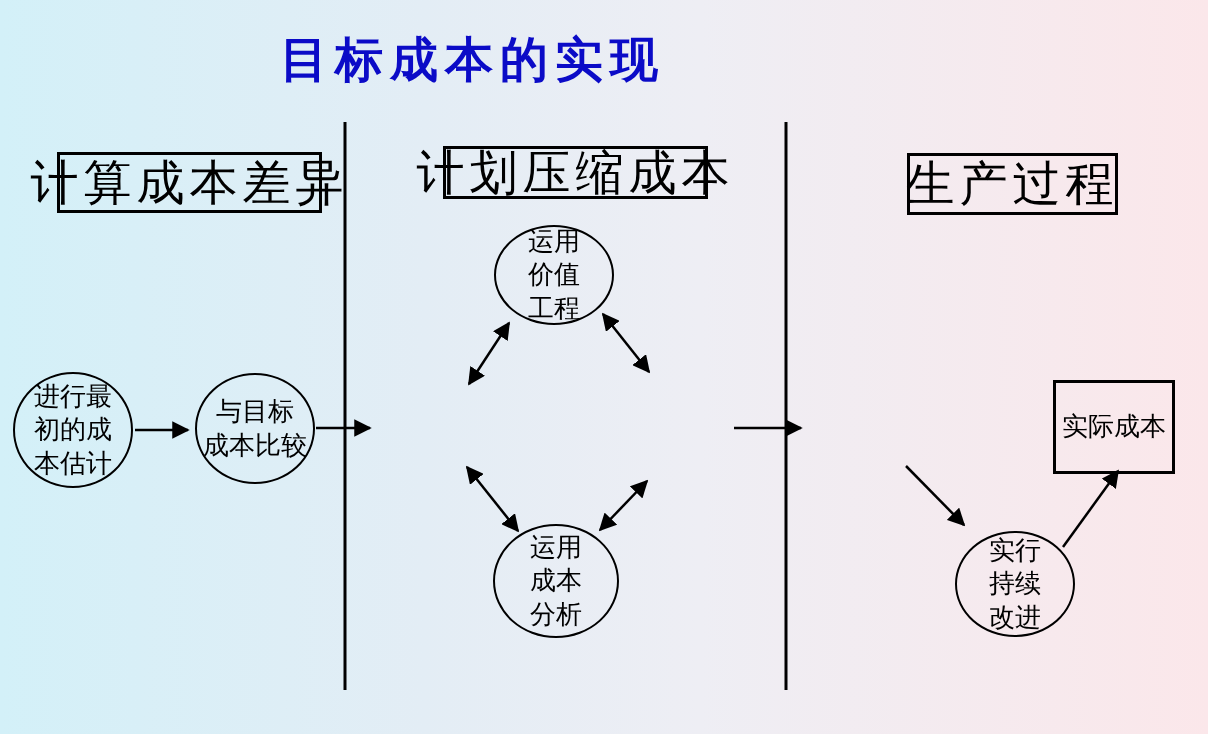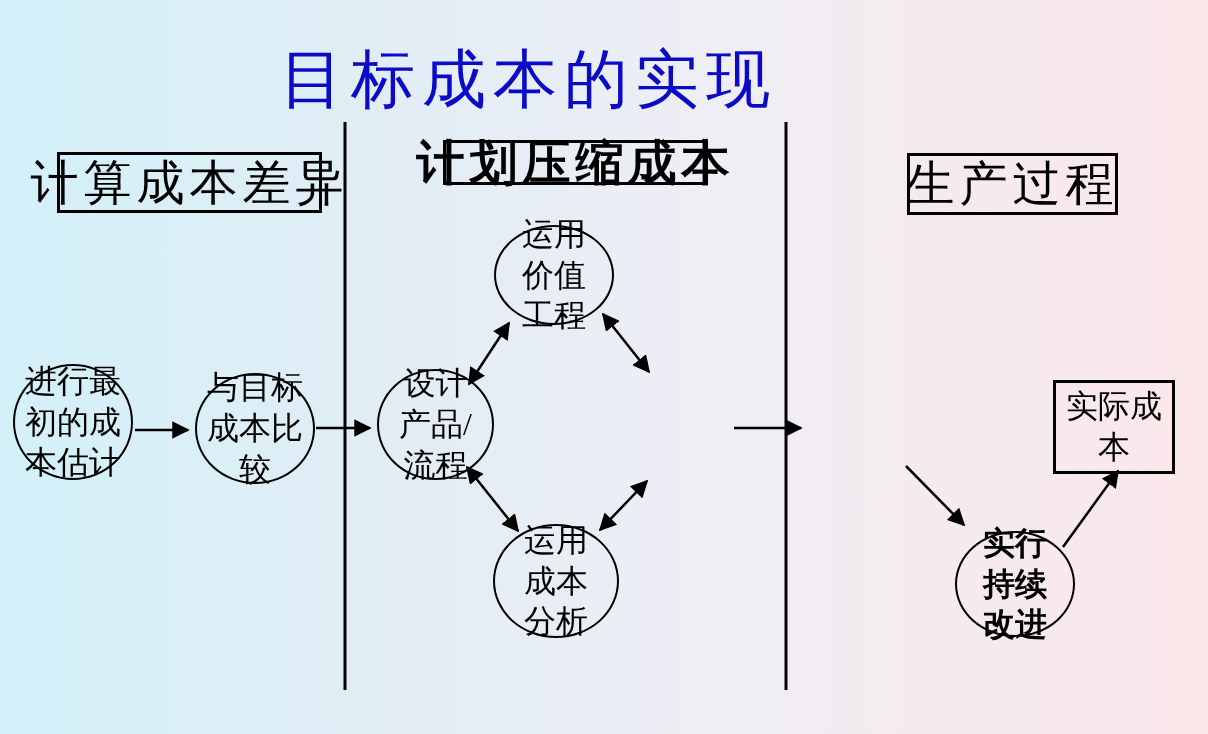--- a/index.html
+++ b/index.html
@@ -9,25 +9,25 @@
   .slide {
     position: relative;
     width: 1208px;
     height: 734px;
     background: linear-gradient(to right, #d3f0f8 0%, #e3edf5 35%, #eeeef4 58%, #fbe7ea 100%);
   }
 
   .page-title {
     position: absolute;
     left: 280px;
-    top: 36px;
+    top: 28px;
     width: 400px;
     font-family: "Liberation Sans", "DejaVu Sans", sans-serif;
-    font-weight: normal;
-    font-size: 64px;
+    font-weight: bold;
+    font-size: 48px;
     letter-spacing: 7px;
     color: #0b0bc7;
     white-space: nowrap;
   }
 
   .svg-layer {
     position: absolute;
     left: 0; top: 0;
     width: 1208px;
     height: 734px;
@@ -39,47 +39,47 @@
     background: transparent;
     display: flex;
     align-items: center;
     justify-content: center;
     font-size: 48px;
     letter-spacing: 5px;
     color: #000;
     white-space: nowrap;
   }
   .hdr-1 { left: 57px;  top: 152px; width: 265px; height: 61px; }
-  .hdr-2 { left: 443px; top: 140px; width: 265px; height: 45px; font-weight: bold; }
+  .hdr-2 { left: 443px; top: 146px; width: 265px; height: 53px; }
   .hdr-3 { left: 907px; top: 153px; width: 211px; height: 62px; }
 
   .node {
     position: absolute;
     border: 2.5px solid #000;
     background: transparent;
     display: flex;
     align-items: center;
     justify-content: center;
     text-align: center;
-    font-size: 32px;
+    font-size: 26px;
     line-height: 1.28;
     color: #000;
     white-space: pre-line;
   }
   .ellipse { border-radius: 50%; }
   .rect    { border-width: 3px; }
 
-  .n-initial  { left: 13px;   top: 364px; width: 120px; height: 116px; }
+  .n-initial  { left: 13px;   top: 372px; width: 120px; height: 116px; }
   .n-compare  { left: 195px;  top: 373px; width: 120px; height: 111px; }
   .n-design   { left: 377px;  top: 369px; width: 117px; height: 111px; }
   .n-value    { left: 494px;  top: 225px; width: 120px; height: 100px; }
   .n-costanal { left: 493px;  top: 524px; width: 126px; height: 114px; }
   .n-achiev   { left: 615px;  top: 375px; width: 119px; height: 113px; }
   .n-prod     { left: 808px;  top: 367px; width: 125px; height: 115px; }
-  .n-improve  { left: 955px;  top: 531px; width: 120px; height: 106px; font-weight: bold; }
+  .n-improve  { left: 955px;  top: 531px; width: 120px; height: 106px; }
   .n-actual   { left: 1053px; top: 380px; width: 122px; height: 94px;  }
 </style>
 </head>
 <body>
 
 <div class="slide">
 
   <svg class="svg-layer" viewBox="0 0 1208 734" xmlns="http://www.w3.org/2000/svg">
     <defs>
       <marker id="arrowEnd" viewBox="0 0 10 10" refX="9" refY="5" markerWidth="7" markerHeight="7" orient="auto">
@@ -109,23 +109,20 @@
 
   <div class="section-header hdr-1">计算成本差异</div>
   <div class="section-header hdr-2">计划压缩成本</div>
   <div class="section-header hdr-3">生产过程</div>
 
   <div class="node ellipse n-initial">进行最
 初的成
 本估计</div>
   <div class="node ellipse n-compare">与目标
 成本比较</div>
-  <div class="node ellipse n-design">设计
-产品/
-流程</div>
   <div class="node ellipse n-value">运用
 价值
 工程</div>
   <div class="node ellipse n-costanal">运用
 成本
 分析</div>
   <div class="node ellipse n-improve">实行
 持续
 改进</div>
   <div class="node rect n-actual">实际成本</div>

